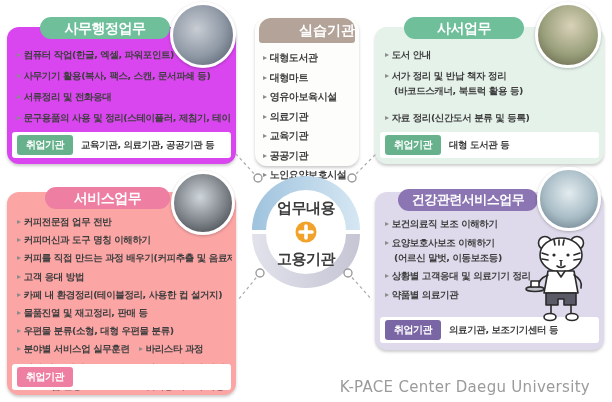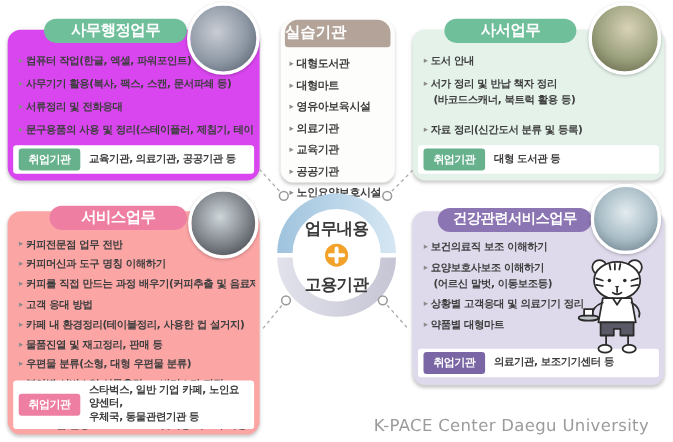--- a/index.html
+++ b/index.html
@@ -14,21 +14,21 @@
   .panel.health {left:375px;top:192px; width:229px;height:158px;background:#dedaeb;}
   .panel.practice{left:255px;top:18px;width:104px;height:148px;background:#fdfdfb;}
 
   
   .pill{position:absolute;height:22px;line-height:22px;text-align:center;color:#fff;
         font-weight:bold;font-size:14px;border-radius:13px;letter-spacing:-0.5px;}
   .office  .pill{left:33px;top:-10px;width:130px;background:#6fbf9b;}
   .library .pill{left:29px;top:-10px;width:120px;background:#6fbf9b;}
   .service .pill{left:38px;top:-5px; width:125px;background:#ee7fa2;}
   .health  .pill{left:23px;top:-3px; width:140px;background:#8b75b3;font-size:13px;}
-  .practice .hdr{margin:0 4px;height:25px;line-height:25px;text-align:left;color:#fff;
+  .practice .hdr{margin:0 4px;height:25px;line-height:25px;text-align:right;color:#fff;
         font-weight:bold;font-size:14px;background:#b3a399;border-radius:12px 12px 3px 3px;}
 
   
   .plist{list-style:none;margin:0;padding:22px 6px 0 10px;}
   .plist li{font-size:9.5px;font-weight:600;color:#3e3e3e;margin-bottom:8px;
             white-space:nowrap;overflow:hidden;letter-spacing:-0.4px;}
   .blt::before{content:"\25B8";color:#8a8a8a;font-size:8px;margin-right:3px;vertical-align:1px;}
   .subline{margin:2px 0 0 9px;font-weight:600;white-space:nowrap;}
   .practice .plist{padding:8px 4px 0 8px;}
   .practice .plist li{font-size:10px;margin-bottom:5.5px;}
@@ -152,35 +152,33 @@
       </li>
       <li>
           <div class="cols">
         <span class="c1 blt">프로그램 진행 보조</span>
         <span class="c2 blt">펫러닝 지도사 과정</span>
           </div>
       </li>
     </ul>
     <div class="emp">
       <span class="badge">취업기관</span>
-      <span class="val">스타벅스, 일반 기업 카페, 노인요양센터,
-우체국, 동물관련기관 등</span>
     </div>
   </div>
 
   <div class="panel health">
     <div class="pill">건강관련서비스업무</div>
     <ul class="plist">
       <li class="blt">보건의료직 보조 이해하기</li>
       <li style="margin-bottom:5px;">
         <span class="blt">요양보호사보조 이해하기</span>
         <div class="subline">(어르신 말벗, 이동보조등)</div>
       </li>
       <li class="blt">상황별 고객응대 및 의료기기 정리</li>
-      <li class="blt">약품별 대형마트</li>
+      <li class="blt">약품별 의료기관</li>
     </ul>
     <div class="emp">
       <span class="badge">취업기관</span>
       <span class="val">의료기관, 보조기기센터 등</span>
     </div>
   </div>
 
   <div class="photo p-office"></div>
   <div class="photo p-library"></div>
   <div class="photo p-service"></div>

